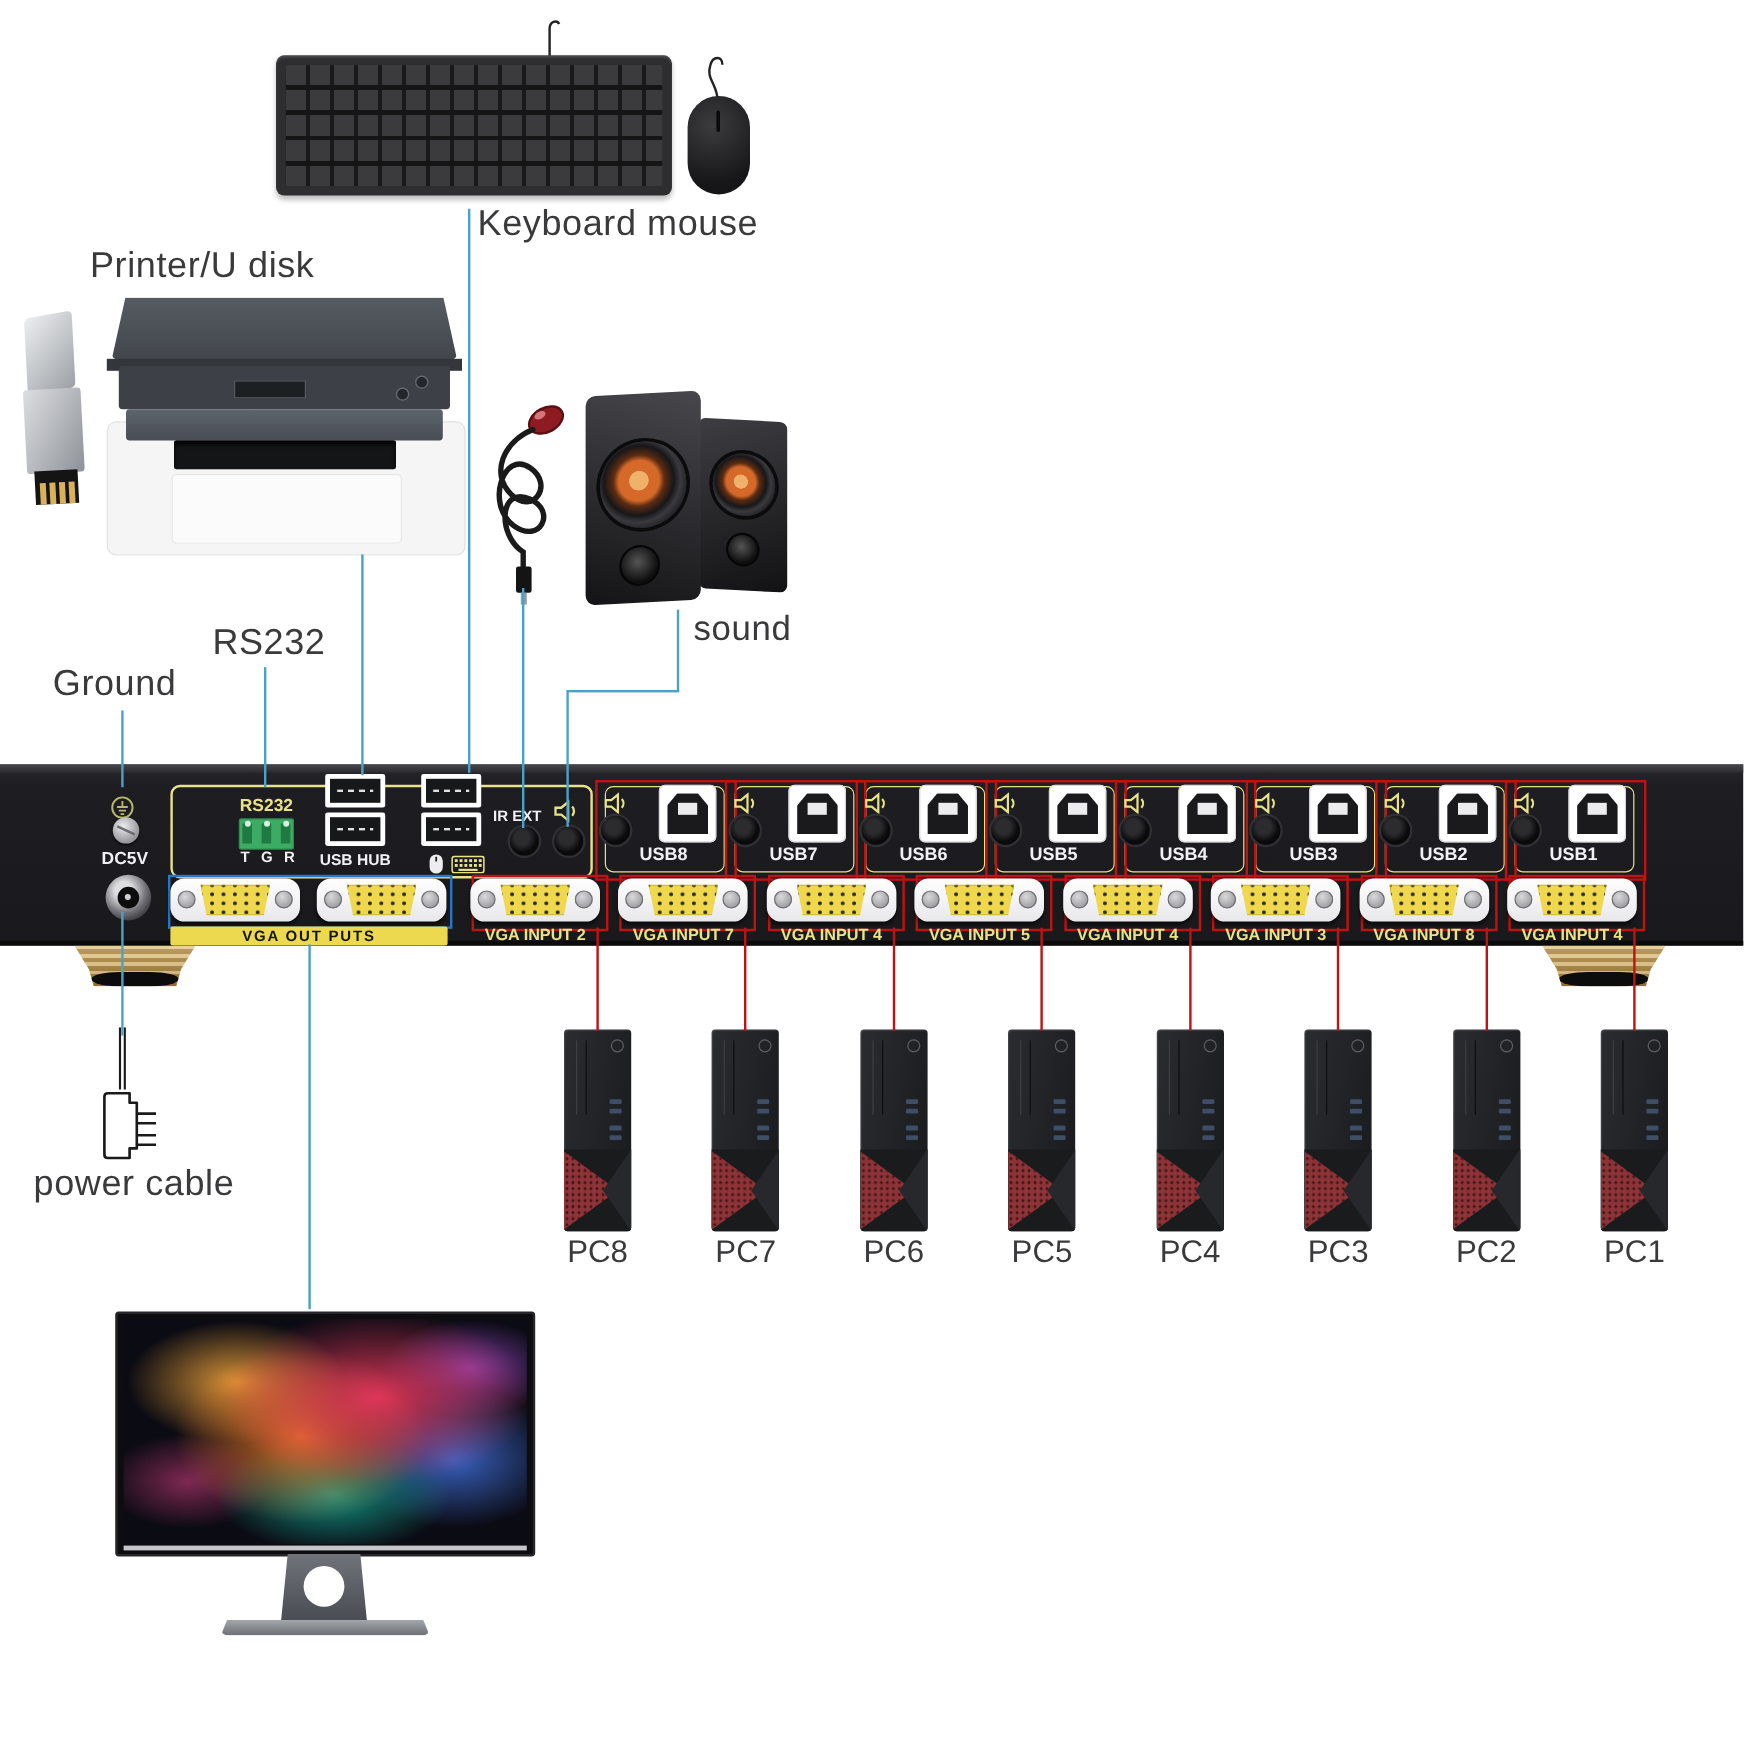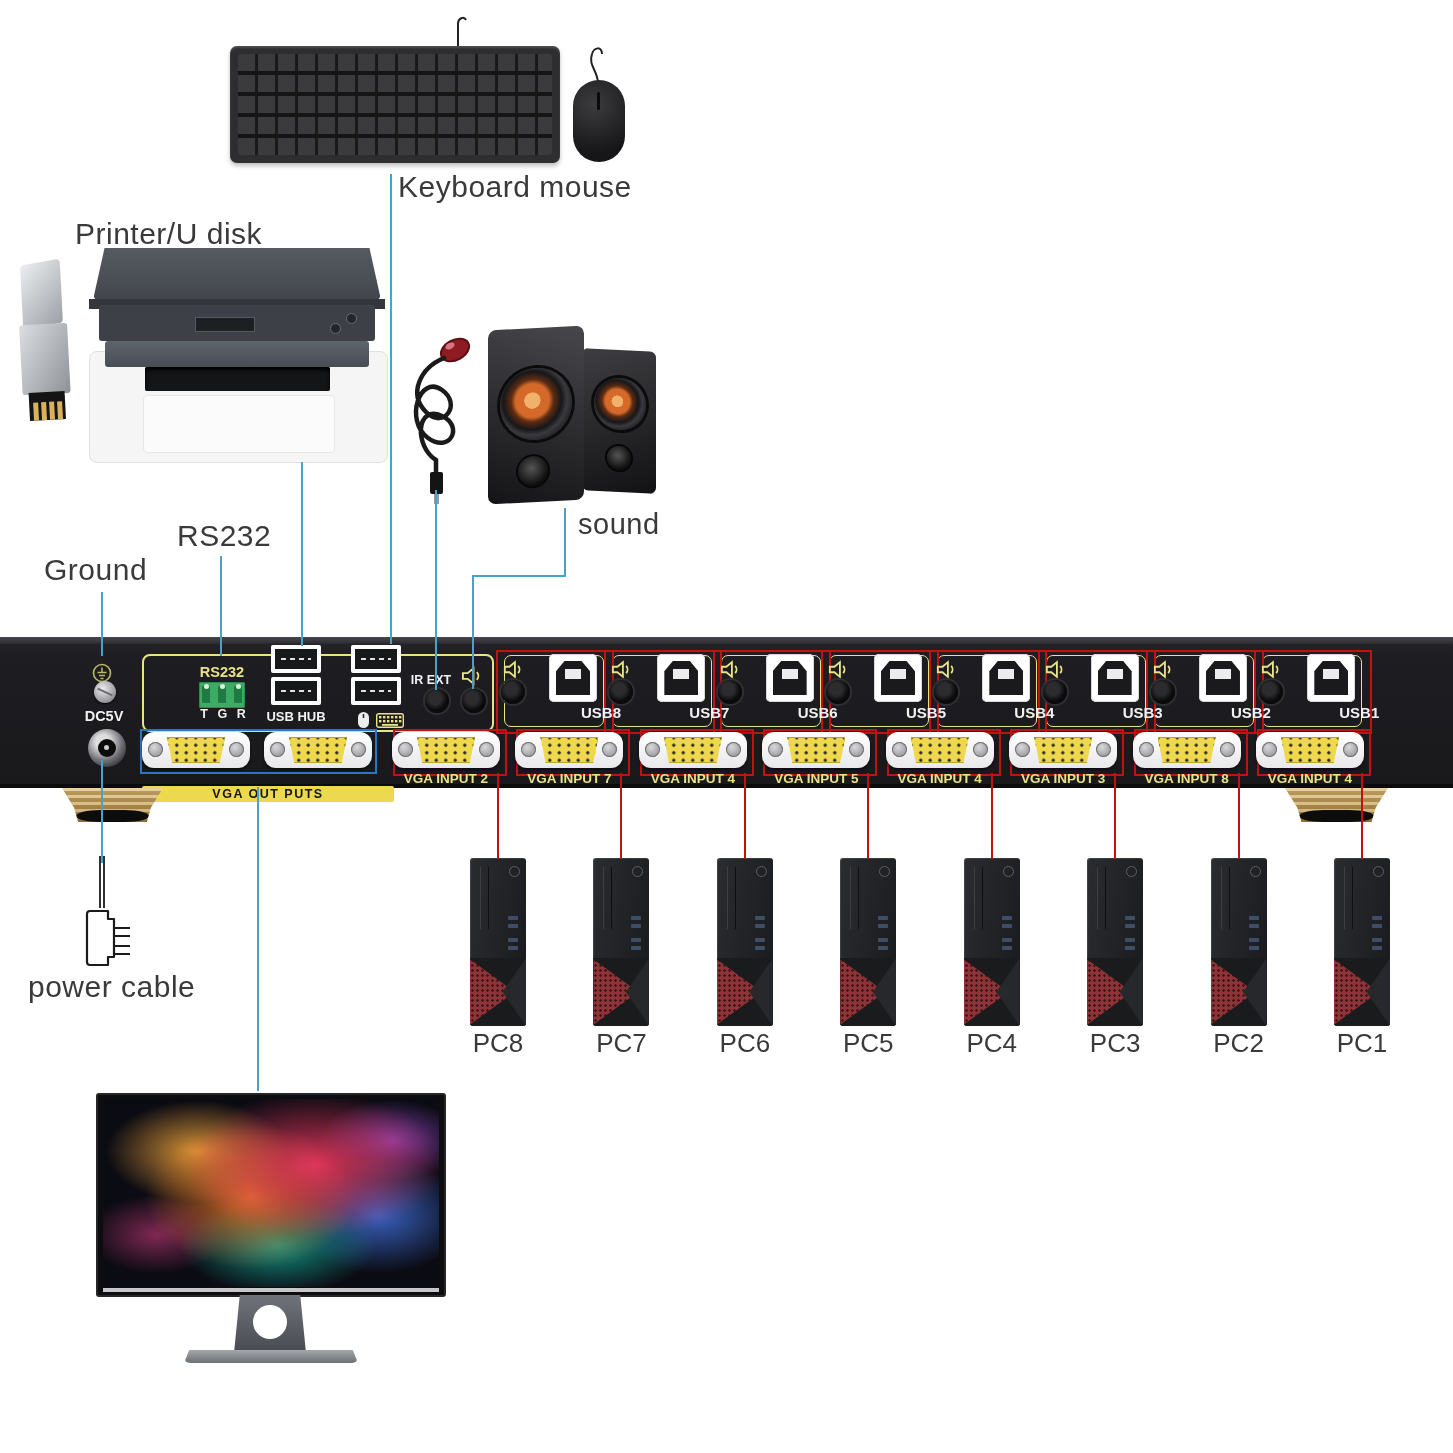--- a/index.html
+++ b/index.html
@@ -112,21 +112,21 @@
         --vgaC:calc(446px + var(--i,0) * 123.43px);}
   .u-ybox{position:absolute;left:calc(var(--usbC) - 49px);top:655px;width:98px;height:70px;
         border:1.5px solid var(--outline_yellow,#e9e387);border-radius:7px;z-index:2;}
   .u-rbox{position:absolute;left:calc(var(--usbC) - 57px);top:650px;width:114px;height:80px;
         border:2px solid var(--connection_red,#c11212);z-index:3;}
   .v-rbox{position:absolute;left:calc(var(--vgaC) - 53px);top:729px;width:110px;height:43px;
         border:2px solid var(--connection_red,#c11212);z-index:3;}
   .ch-spk{position:absolute;left:calc(var(--usbC) - 50px);top:660px;width:22px;height:19px;z-index:4;}
   .ch-jack{left:calc(var(--usbC) - 52px);top:680px;z-index:4;}
   .ch-usbB{left:calc(var(--usbC) - 4px);top:654px;z-index:4;}
-  .ch-ulbl{left:calc(var(--usbC) - 55px);top:704px;width:110px;font-size:15px;z-index:4;margin-left:48px;}
+  .ch-ulbl{left:calc(var(--usbC) - 55px);top:704px;width:110px;font-size:15px;z-index:4;}
   .ch-vga{left:calc(var(--vgaC) - 54px);top:732px;z-index:4;}
   .ch-vlbl{left:calc(var(--vgaC) - 62px);top:771px;width:124px;font-size:13.5px;z-index:4;}
   .ch-rline{left:calc(var(--vgaC) + 51px);top:773px;height:86px;}
 
   
   .pcwrap{position:absolute;--pcC:calc(498px + var(--i,0) * 123.43px);
         left:calc(var(--pcC) - 28px);top:858px;width:56px;height:230px;z-index:2;}
   .pc-body{position:absolute;left:0;top:0;width:56px;height:168px;border-radius:3px;
         background:linear-gradient(100deg,#2b2c2f 0%,#202124 60%,#18191b 100%);box-shadow:inset 1px 1px 1px rgba(255,255,255,.12);}
   .pc-slot{position:absolute;left:10px;top:9px;width:7px;height:62px;border-left:1px solid #3f3f43;border-right:1px solid #0e0e10;}
@@ -172,21 +172,21 @@
   <svg class="cord abs" style="left:578px;top:42px;width:40px;height:42px" viewBox="0 0 40 42">
       <path d="M20 42 C20 28 10 24 14 12 C16 5 24 4 24 12" fill="none" stroke="#222" stroke-width="2"></path>
     </svg>
   <div class="abs kb">
       <div class="kb-keys"></div>
     </div>
   <div class="abs mouse"></div>
   <div class="lbl" style="left:398px;top:170px">Keyboard mouse</div>
   <div class="bline" style="left:390px;top:174px;width:2px;height:470px"></div>
 
-  <div class="lbl" style="left:75px;top:217px">Printer/U disk</div>
+  <div class="lbl" style="left:75px;top:205px">Printer/U disk</div>
   <div class="abs printer">
     <div class="pr-body"></div>
     <div class="pr-flap"></div>
     <div class="pr-lid"></div>
     <div class="pr-strip"></div>
     <div class="pr-panel">
       <div class="pr-screen"></div>
       <div class="pr-btn" style="right:18px;top:8px"></div>
       <div class="pr-btn" style="right:34px;top:18px"></div>
     </div>
@@ -301,21 +301,21 @@
         <div class="vga-scw" style="left:6px"></div>
         <div class="vga-scw" style="right:6px"></div>
         <div class="vga-dsub"></div>
     </div>
     <div class="vga" style="left:264px;top:95px">
       <div class="vga-body"></div>
         <div class="vga-scw" style="left:6px"></div>
         <div class="vga-scw" style="right:6px"></div>
         <div class="vga-dsub"></div>
     </div>
-    <div class="band" style="left:142px;top:149px;width:252px;height:16px">VGA OUT PUTS</div>
+    <div class="band" style="left:142px;top:135px;width:231px;height:16px">VGA OUT PUTS</div>
   </div>
 
   <div class="abs" style="left:0;top:0">
       <div class="channel" style="--i: 0;">
       <div class="u-ybox"></div>
       <div class="u-rbox"></div>
       <div class="v-rbox"></div>
       <svg class="ch-spk" viewBox="0 0 24 20">
         <path d="M2 7 h5 l6 -5 v16 l-6 -5 H2 z" fill="none" stroke="#e9e387" stroke-width="2"></path>
         <path d="M16.5 6 a6 6 0 0 1 0 8" fill="none" stroke="#e9e387" stroke-width="2"></path>

